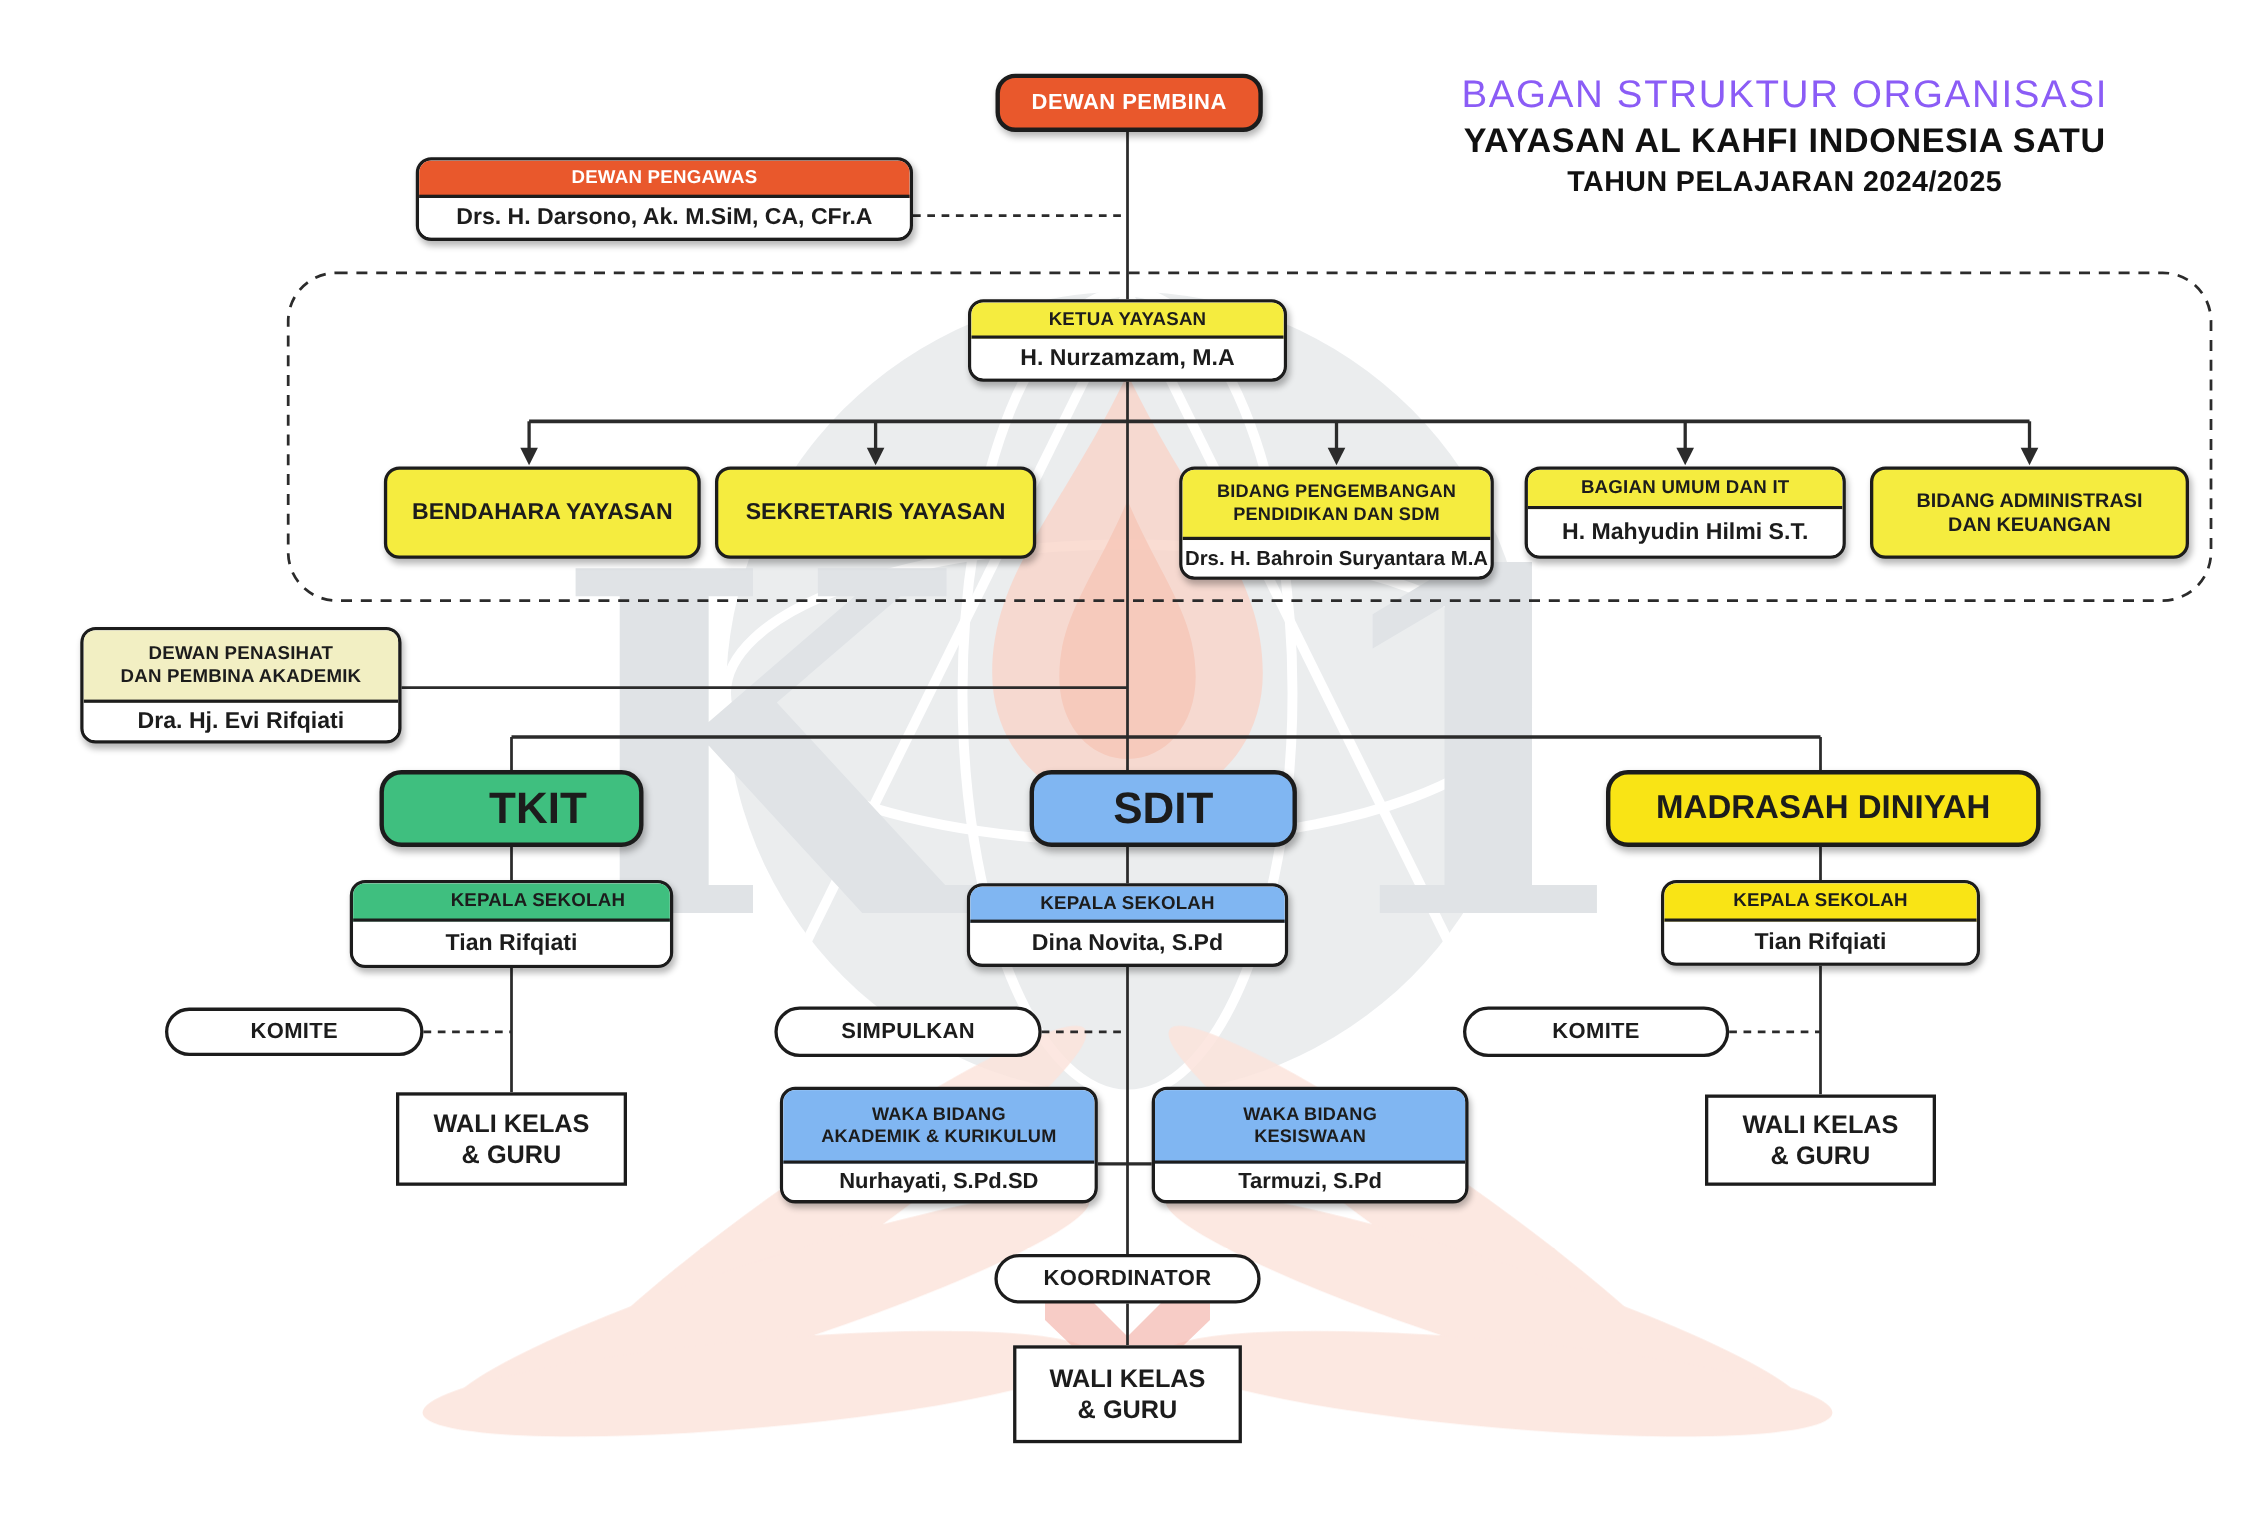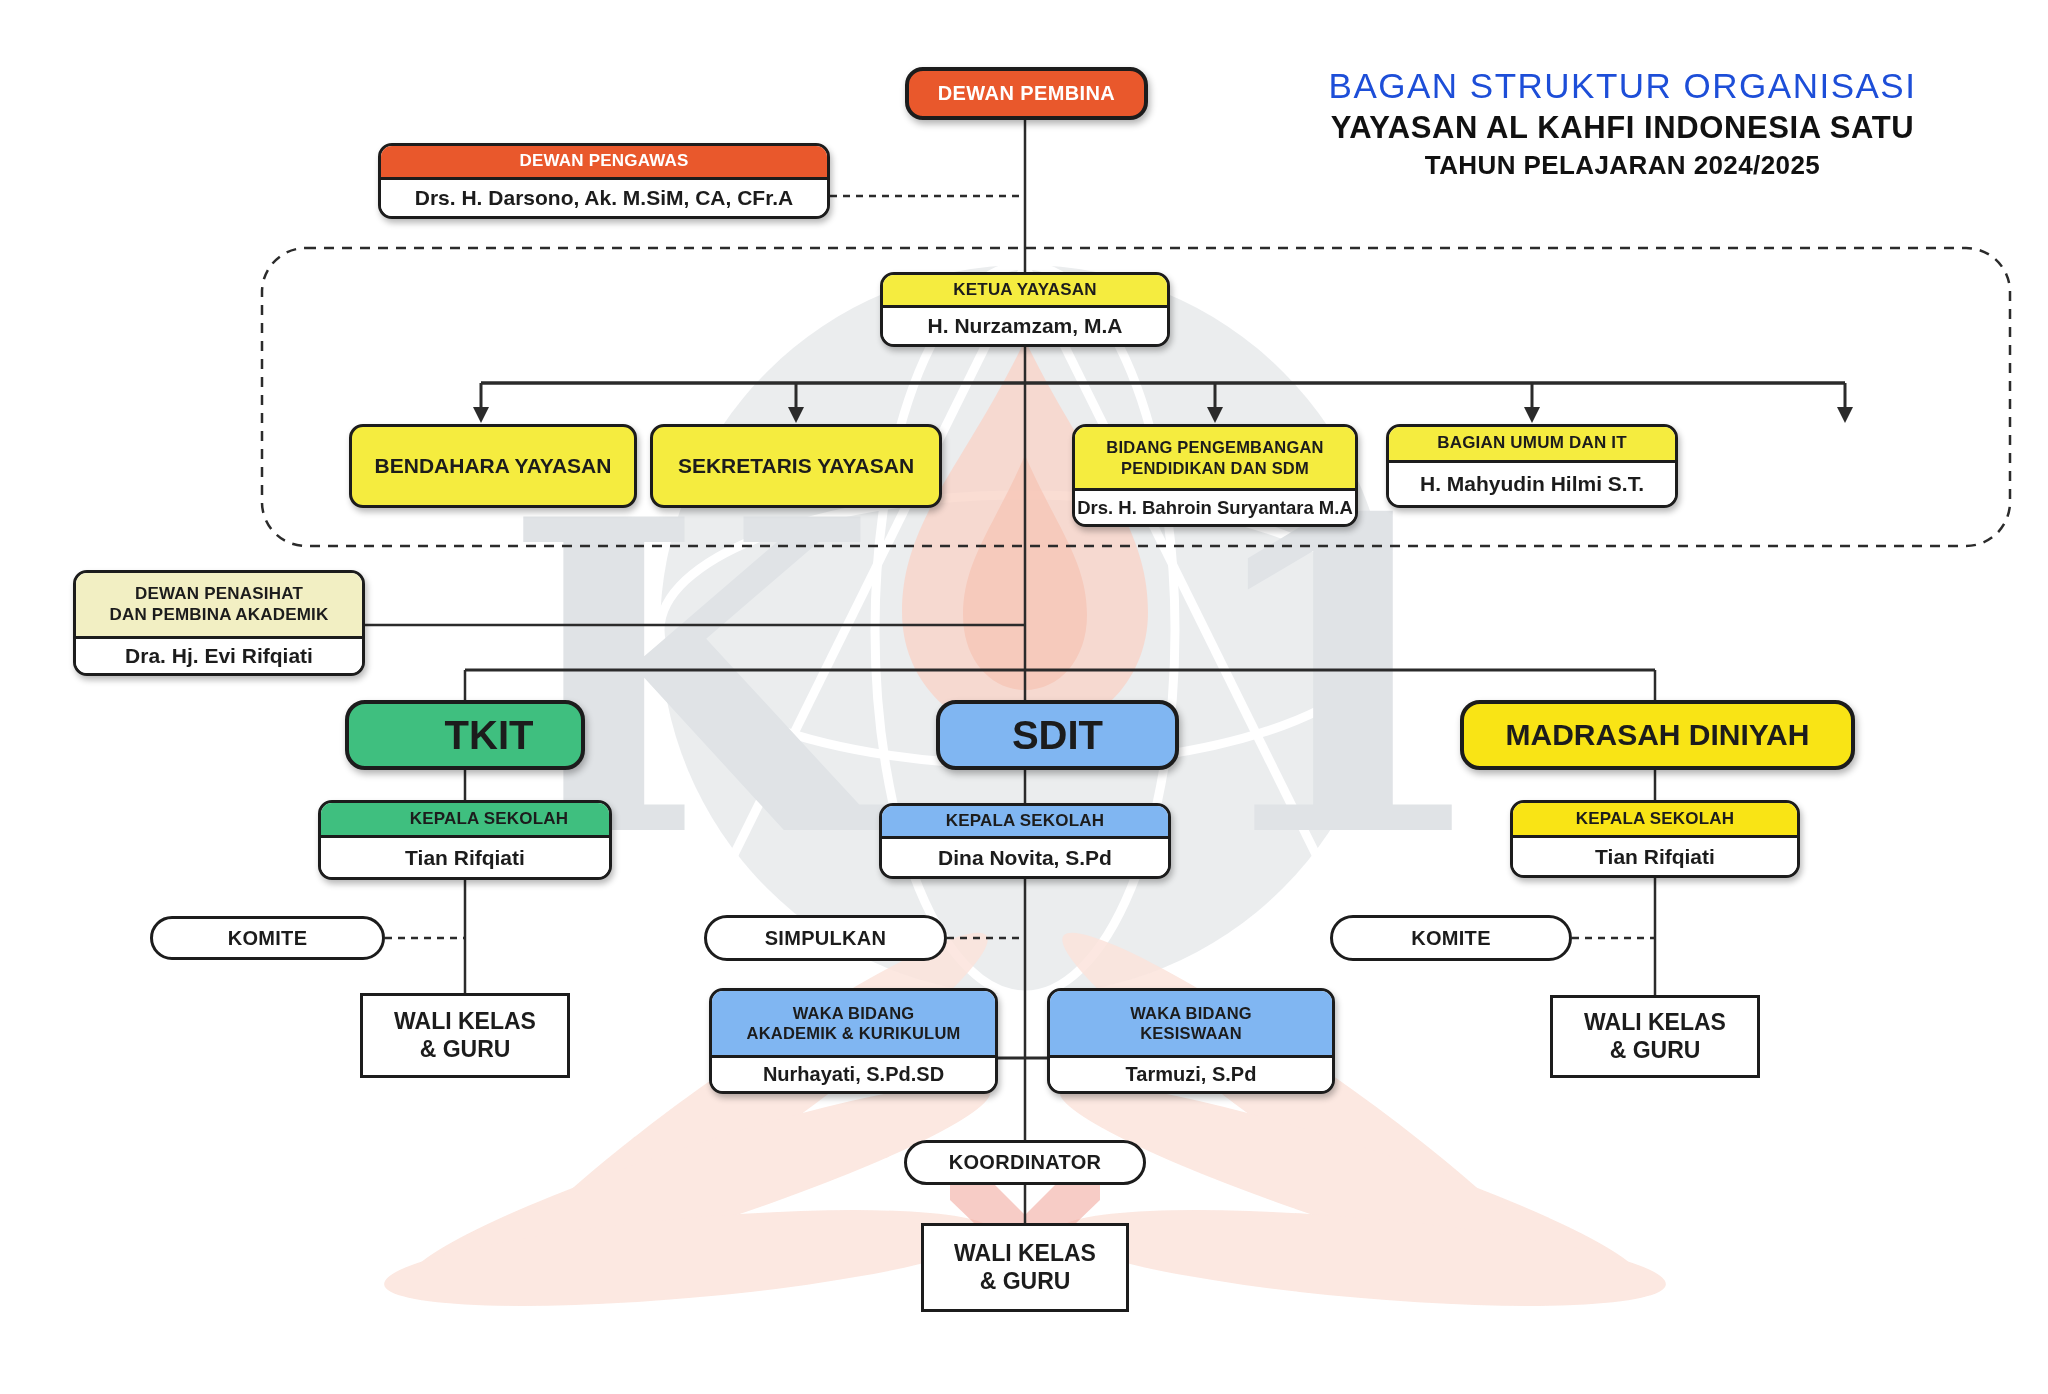--- a/index.html
+++ b/index.html
@@ -39,21 +39,21 @@
     position:absolute;box-sizing:border-box;border:4px solid var(--ink,#1c1c1c);
     border-radius:20px;display:flex;align-items:center;justify-content:center;
     font-weight:700;box-shadow:2px 4px 7px rgba(0,0,0,.3);
   }
   .whitebox{
     position:absolute;box-sizing:border-box;border:3px solid var(--ink,#1c1c1c);
     border-radius:0;background:#fff;display:flex;align-items:center;justify-content:center;
     font-weight:700;font-size:23px;text-align:center;white-space:pre-line;line-height:1.2;
   }
   .titleblock{position:absolute;left:1250px;top:66px;width:745px;text-align:center;}
-  .titleblock .t1{font-size:35px;font-weight:400;letter-spacing:1.5px;color:#1d4ed8;}
+  .titleblock .t1{font-size:35px;font-weight:400;letter-spacing:1.5px;color:#8b5cf6;}
   .titleblock .t2{font-size:31px;font-weight:700;letter-spacing:.6px;margin-top:4px;color:#111;}
   .titleblock .t3{font-size:26px;font-weight:700;letter-spacing:.4px;margin-top:4px;color:#111;}
   .hdr-orange{background:var(--orange,#E9582C);color:#fff;}
   .hdr-yellow{background:var(--yellow,#F5EC3F);color:#1c1c1c;}
   .hdr-bright{background:var(--bright-yellow,#F9E415);color:#1c1c1c;}
   .hdr-cream{background:var(--cream,#F2EFC3);color:#1c1c1c;}
   .hdr-green{background:var(--green,#3FBF7F);color:#1c1c1c;padding-left:48px;}
   .hdr-blue{background:var(--blue,#80B6F2);color:#1c1c1c;}
 </style>
 </head>
@@ -161,20 +161,22 @@
     <div class="hd hdr-yellow" style="height:64px;font-size:16.5px;">BIDANG PENGEMBANGAN
 PENDIDIKAN DAN SDM</div>
     <div class="bd" style="font-size:18.5px;">Drs. H. Bahroin Suryantara M.A</div>
   </div>
 
   <div class="nbox" style="left:1386px;top:424px;width:292px;height:84px;">
     <div class="hd hdr-yellow" style="height:36px;font-size:17px;">BAGIAN UMUM DAN IT</div>
     <div class="bd" style="font-size:21px;">H. Mahyudin Hilmi S.T.</div>
   </div>
 
+  <div class="sbox hdr-yellow" style="left:1700px;top:424px;width:290px;height:84px;font-size:18px;">BIDANG ADMINISTRASI
+DAN KEUANGAN</div>
 
   <div class="nbox" style="left:73px;top:570px;width:292px;height:106px;">
     <div class="hd hdr-cream" style="height:66px;font-size:17px;">DEWAN PENASIHAT
 DAN PEMBINA AKADEMIK</div>
     <div class="bd" style="font-size:21px;">Dra. Hj. Evi Rifqiati</div>
   </div>
 
   <div class="branch hdr-green" style="left:345px;top:700px;width:240px;height:70px;font-size:40px;">
     <span>TKIT</span>
   </div>

